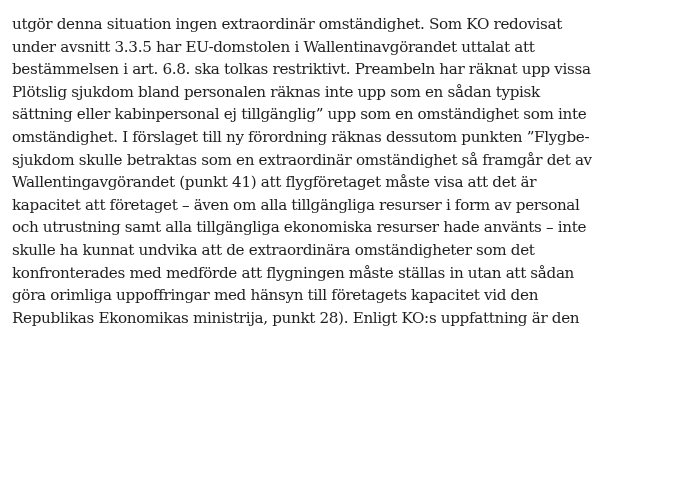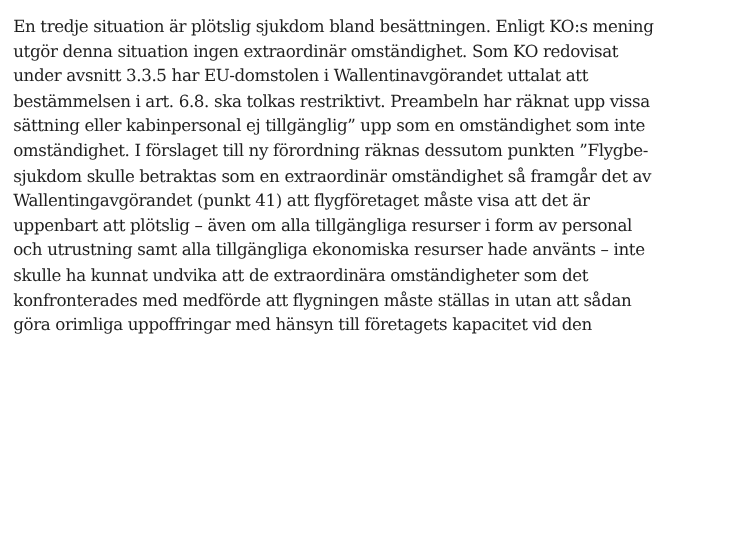--- a/index.html
+++ b/index.html
@@ -26,26 +26,27 @@
     }
     .line {
       display: block;
       white-space: nowrap;
     }
   </style>
 </head>
 <body>
 
 <div class="doc">
-  <span class="line">En tredje situation är plötslig sjukdom bland besättningen. Enligt KO:s mening</span>
   <span class="line">utgör denna situation ingen extraordinär omständighet. Som KO redovisat</span>
   <span class="line">under avsnitt 3.3.5 har EU-domstolen i Wallentinavgörandet uttalat att</span>
   <span class="line">bestämmelsen i art. 6.8. ska tolkas restriktivt. Preambeln har räknat upp vissa</span>
+  <span class="line">Plötslig sjukdom bland personalen räknas inte upp som en sådan typisk</span>
   <span class="line">sättning eller kabinpersonal ej tillgänglig” upp som en omständighet som inte</span>
   <span class="line">omständighet. I förslaget till ny förordning räknas dessutom punkten ”Flygbe-</span>
   <span class="line">sjukdom skulle betraktas som en extraordinär omständighet så framgår det av</span>
   <span class="line">Wallentingavgörandet (punkt 41) att flygföretaget måste visa att det är</span>
-  <span class="line">uppenbart att plötslig – även om alla tillgängliga resurser i form av personal</span>
+  <span class="line">kapacitet att företaget – även om alla tillgängliga resurser i form av personal</span>
   <span class="line">och utrustning samt alla tillgängliga ekonomiska resurser hade använts – inte</span>
   <span class="line">skulle ha kunnat undvika att de extraordinära omständigheter som det</span>
   <span class="line">konfronterades med medförde att flygningen måste ställas in utan att sådan</span>
   <span class="line">göra orimliga uppoffringar med hänsyn till företagets kapacitet vid den</span>
+  <span class="line">Republikas Ekonomikas ministrija, punkt 28). Enligt KO:s uppfattning är den</span>
 </div>
 
 </body></html>

